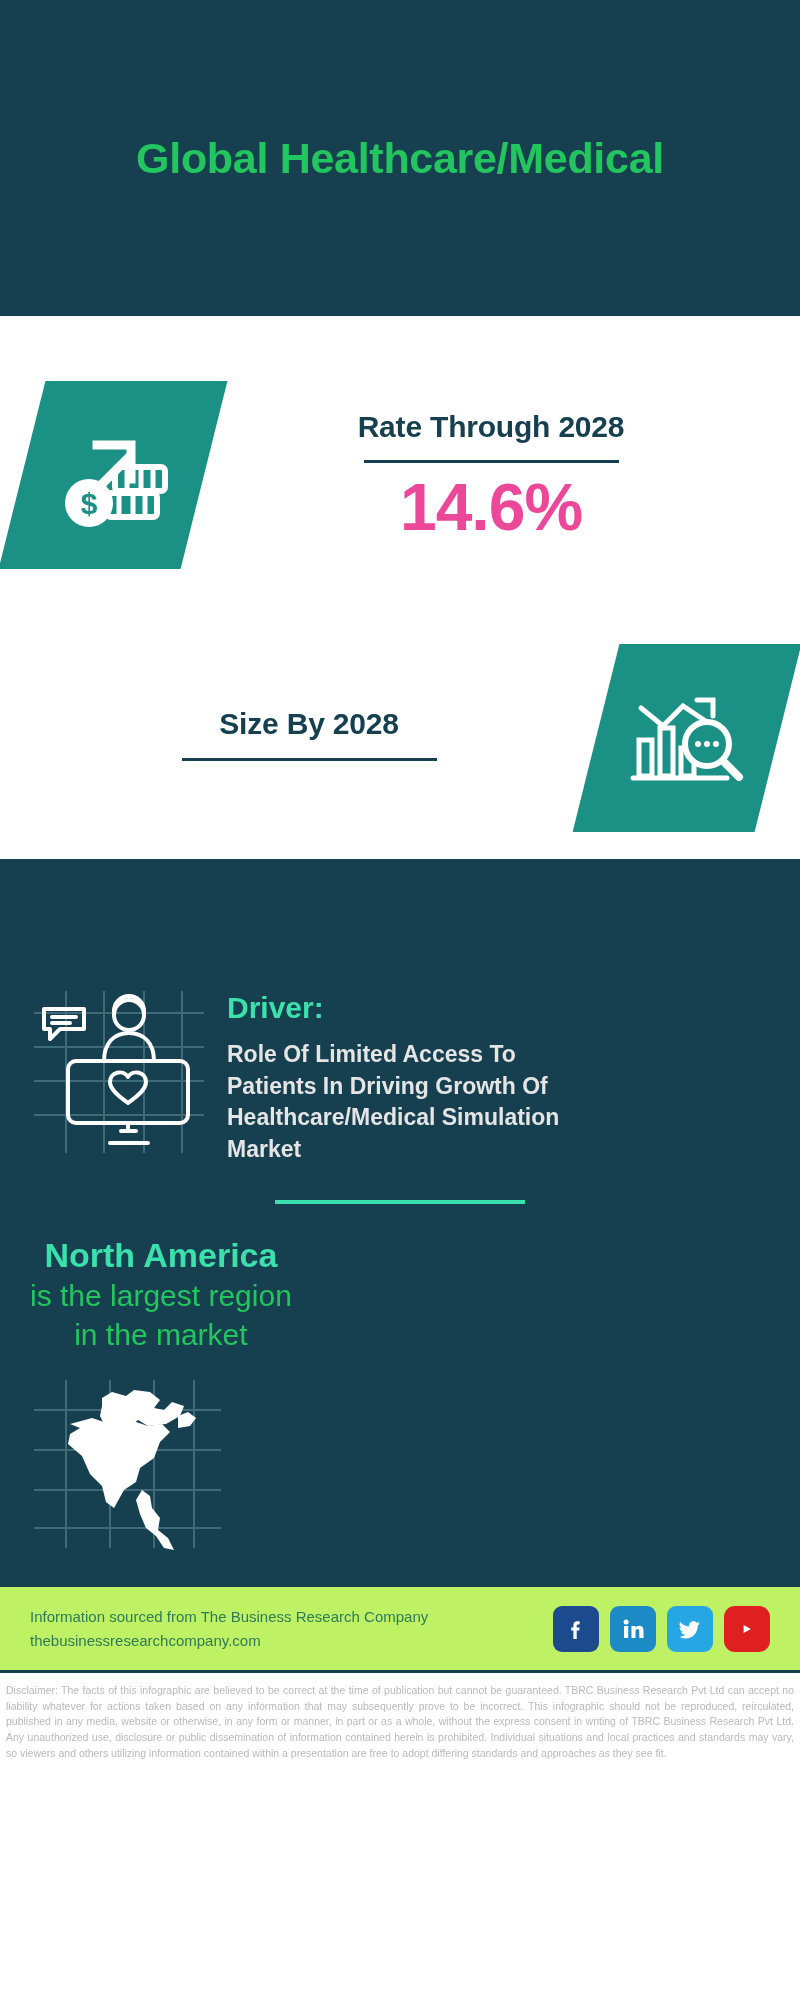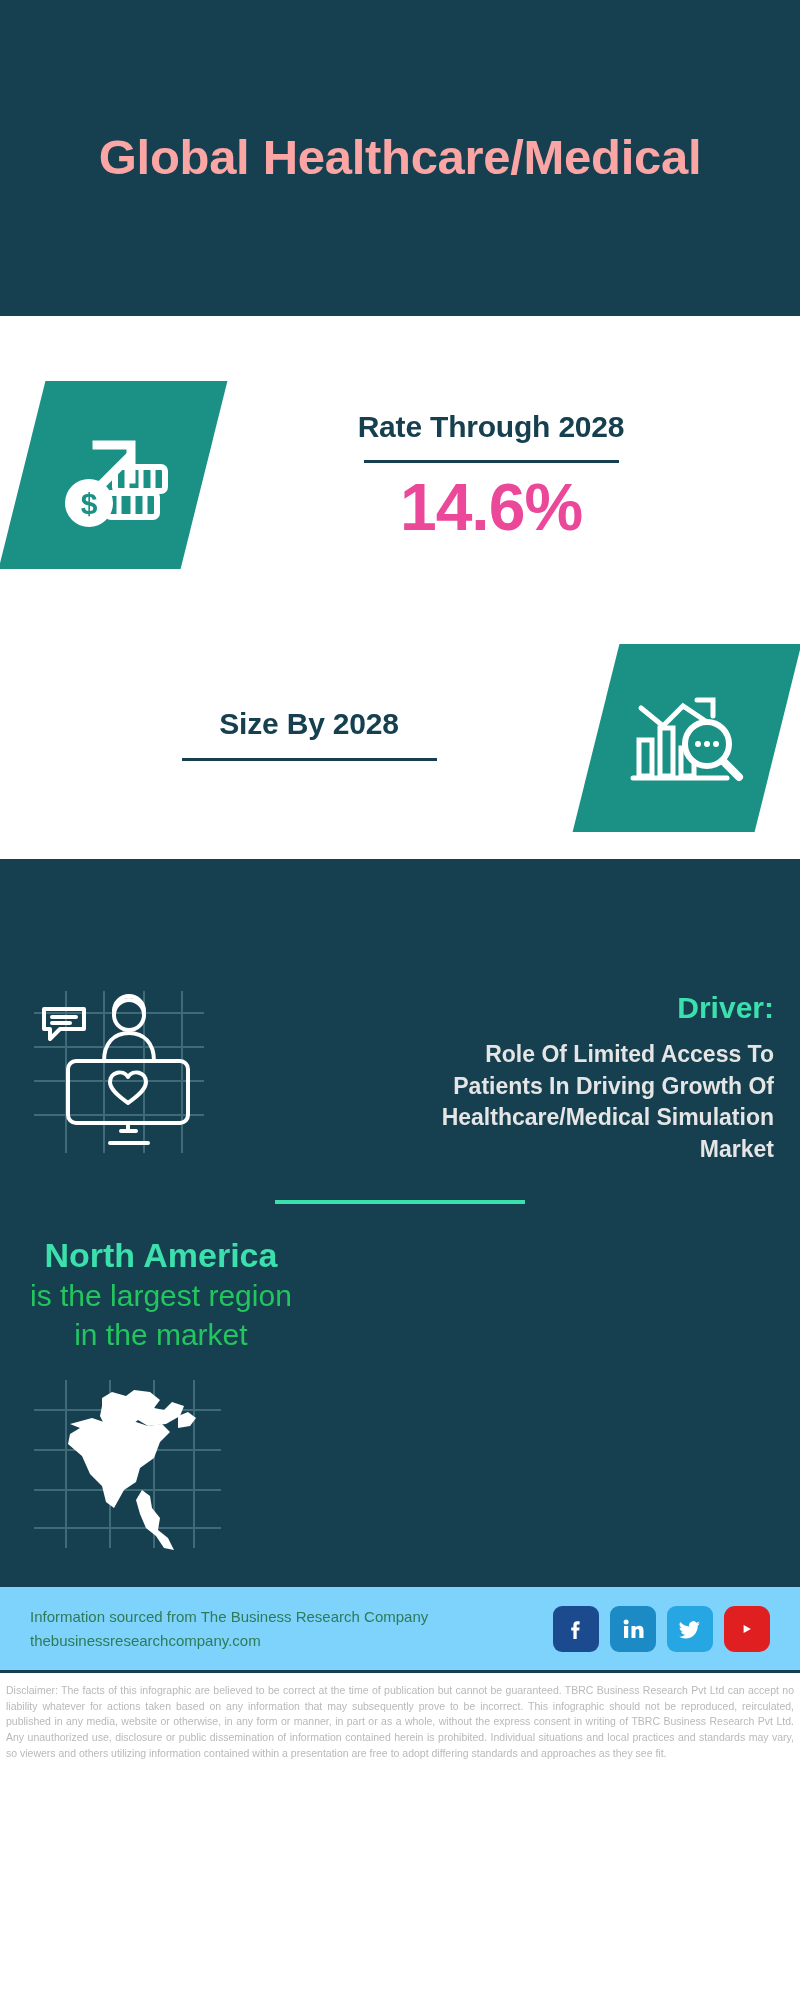--- a/index.html
+++ b/index.html
@@ -17,22 +17,22 @@
   
   .header {
     background:#16404f;
     height:316px;
     display:flex;
     align-items:center;
     justify-content:center;
     padding:0 46px;
   }
   .header-title {
-    color:#fca5a5;
-    font-size:49px;
+    color:#22c55e;
+    font-size:43px;
     font-weight:bold;
     line-height:1.22;
     text-align:left;
     letter-spacing:-0.3px;
   }
 
   
   .stat-row {
     display:flex;
     align-items:center;
@@ -93,21 +93,21 @@
   .skyline svg { display:block; width:800px; height:120px; }
 
   .driver-row {
     display:flex;
     align-items:flex-start;
     padding:6px 26px 0 26px;
     gap:16px;
   }
   .driver-icon { width:185px; height:175px; flex:0 0 auto; }
   .driver-icon svg { width:100%; height:100%; display:block; }
-  .driver-text { flex:1 1 auto; text-align:right; padding-top:6px; }
+  .driver-text { flex:1 1 auto; text-align:left; padding-top:6px; }
   .driver-heading {
     color:#3ce0ac;
     font-size:30px;
     font-weight:bold;
     margin-bottom:14px;
   }
   .driver-body {
     color:#e5e5e5;
     font-size:23px;
     font-weight:bold;
@@ -139,21 +139,21 @@
     color:#22c55e;
     font-size:30px;
     font-weight:normal;
     line-height:1.3;
   }
   .region-map { width:195px; height:175px; flex:0 0 auto; }
   .region-map svg { width:100%; height:100%; display:block; }
 
   
   .footer {
-    background:#7dd3fc;
+    background:#bef264;
     border-top:2px solid #16404f;
     border-bottom:3px solid #16404f;
     padding:18px 30px;
     display:flex;
     align-items:center;
     justify-content:space-between;
     gap:14px;
   }
   .source-text { color:#2f7a58; font-size:15px; line-height:1.55; }
   .socials { display:flex; align-items:center; gap:11px; }

